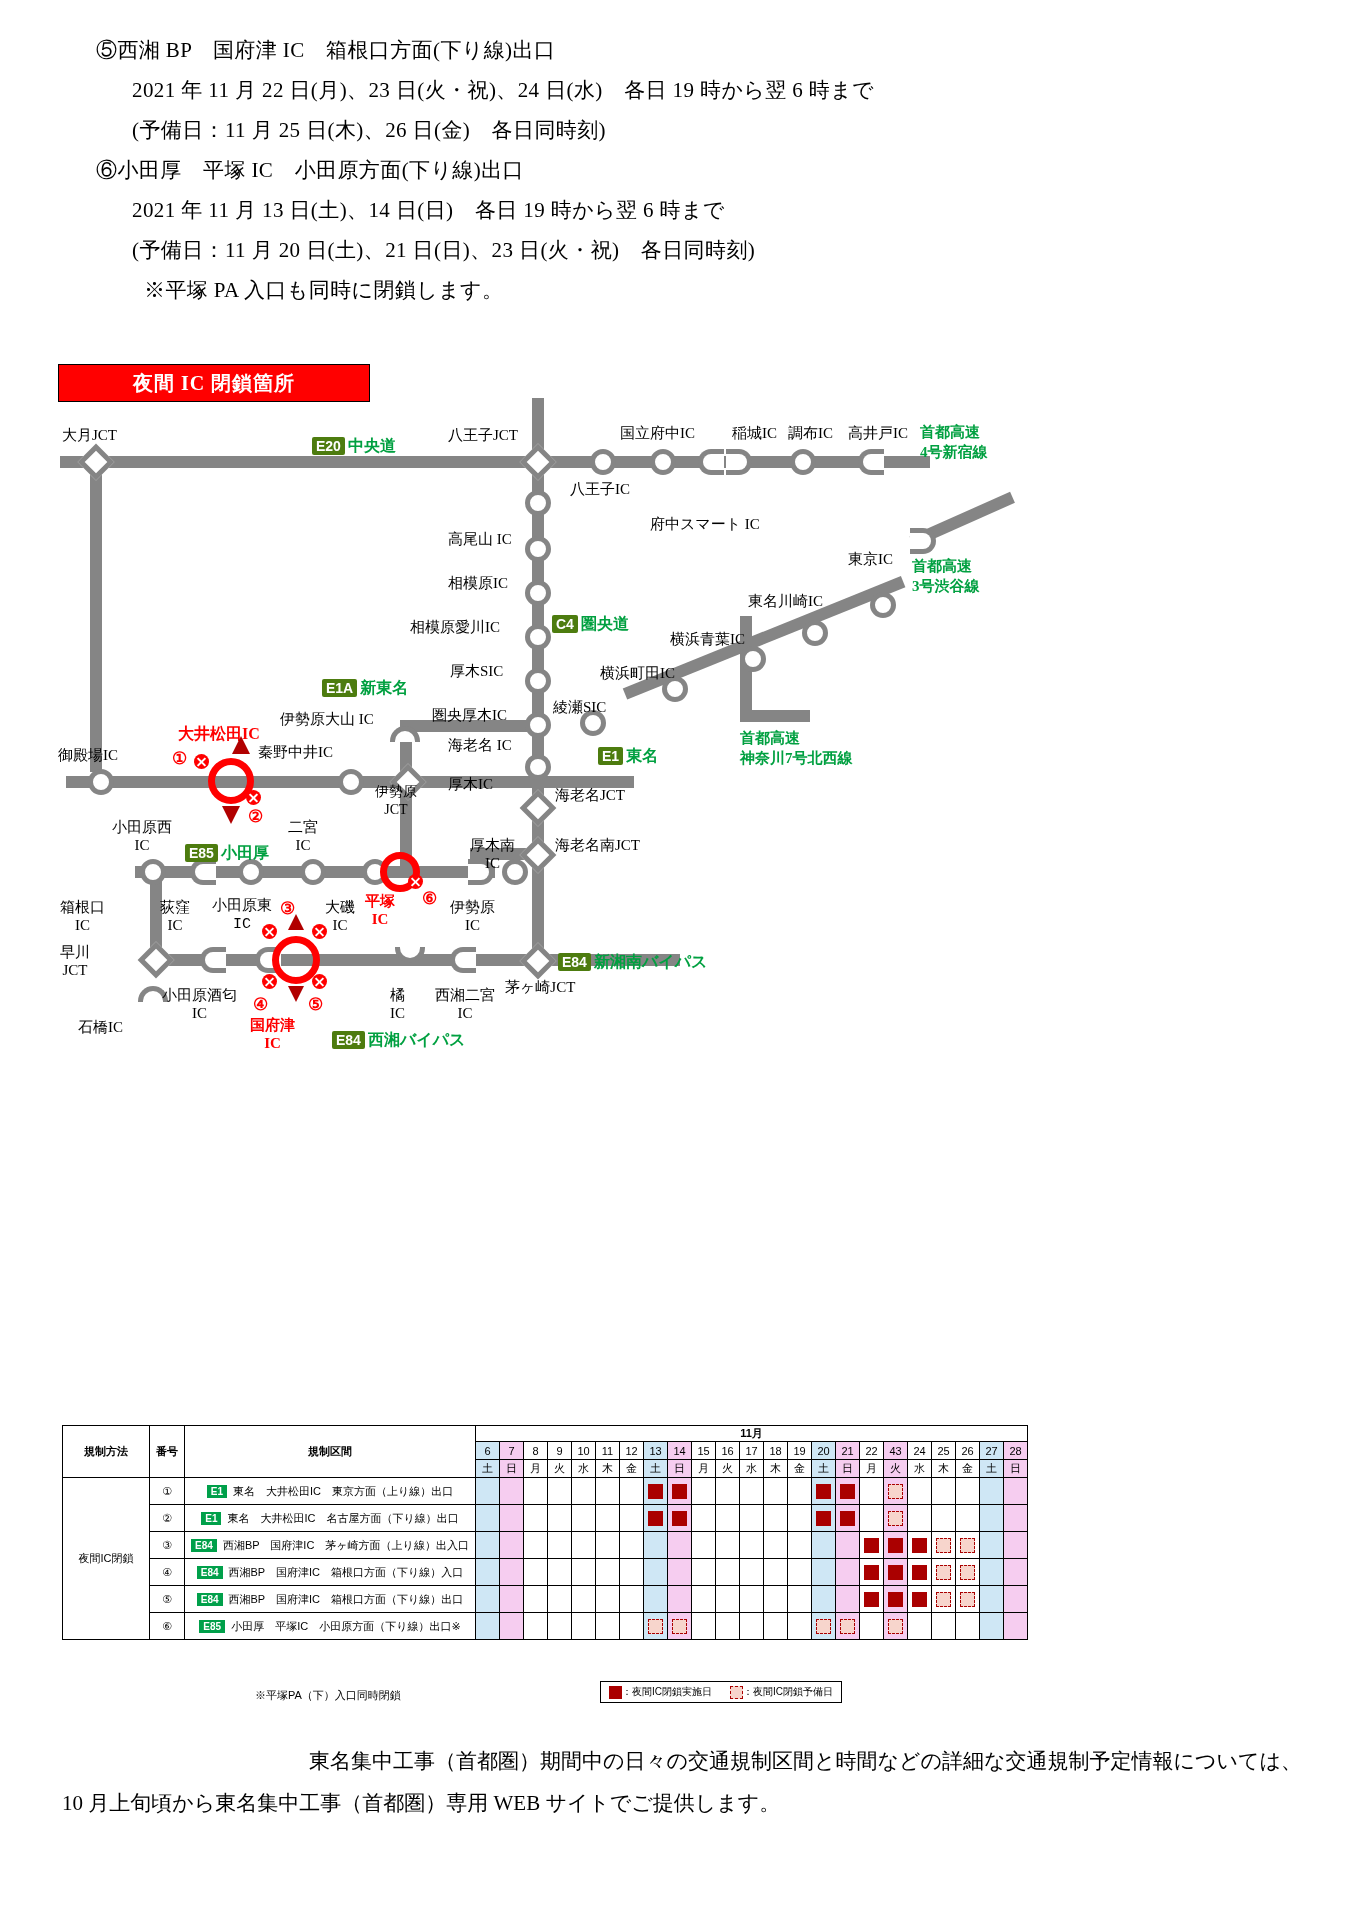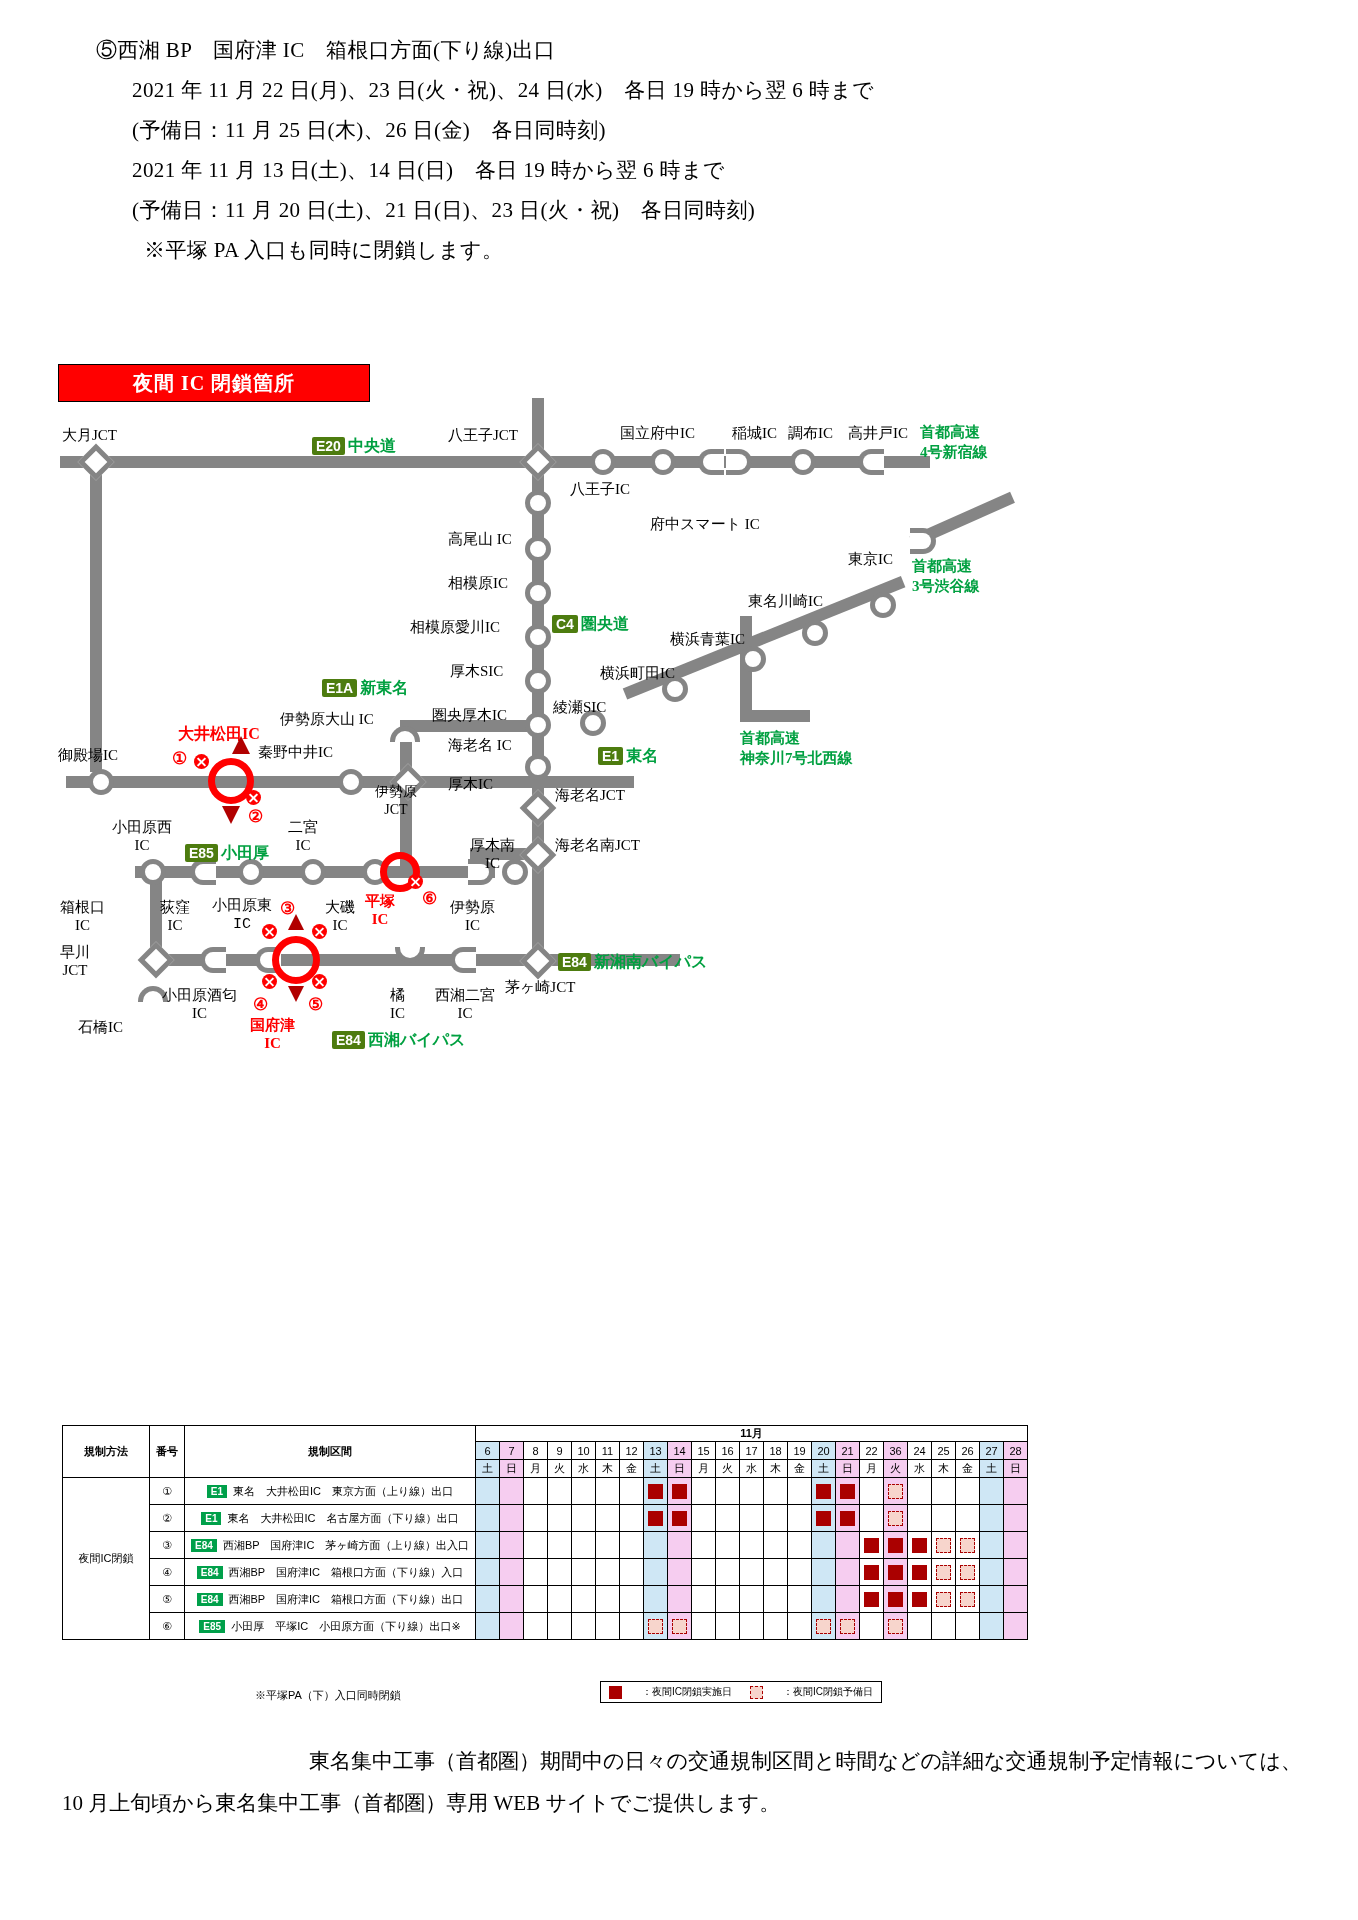--- a/index.html
+++ b/index.html
@@ -54,35 +54,36 @@
   .sun{background:#f6cdf0;}
   .wk{background:#fff;}
   .rowcell{height:26px;}
   .blk{display:block;width:15px;height:15px;background:#aa0000;margin:0 auto;}
   .blkdash{display:block;width:15px;height:15px;background:#f7d5cc;border:1.5px dashed #aa0000;box-sizing:border-box;margin:0 auto;}
   .monthhdr{font-size:11px;height:14px;}
   .vmethod{writing-mode:horizontal-tb;font-size:12px;}
   .note{position:absolute;left:255px;top:1688px;font-size:11px;color:#000;font-family:"Liberation Sans",sans-serif;}
   .legend{position:absolute;left:600px;top:1681px;border:1px solid #000;padding:3px 8px;font-size:10px;
           font-family:"Liberation Sans",sans-serif;display:flex;gap:18px;align-items:center;background:#fff;}
-  .legend .it{display:flex;align-items:center;gap:20px;}
+  .legend .it{display:flex;align-items:center;gap:0;}
   .lgblk{width:13px;height:13px;background:#aa0000;display:inline-block;}
   .lgdash{width:13px;height:13px;background:#f7d5cc;border:1.5px dashed #aa0000;box-sizing:border-box;display:inline-block;}
 
   
   .bottom{position:absolute;left:62px;top:1740px;width:1240px;}
   .bottom .line{font-size:21px;line-height:42px;white-space:nowrap;}
 </style>
 </head>
 <body>
 
 <div class="notice">
   <div class="line">⑤西湘 BP　国府津 IC　箱根口方面(下り線)出口</div>
   <div class="line ind1">2021 年 11 月 22 日(月)、23 日(火・祝)、24 日(水)　各日 19 時から翌 6 時まで</div>
   <div class="line ind1">(予備日：11 月 25 日(木)、26 日(金)　各日同時刻)</div>
+  <div class="line">⑥小田厚　平塚 IC　小田原方面(下り線)出口</div>
   <div class="line ind1">2021 年 11 月 13 日(土)、14 日(日)　各日 19 時から翌 6 時まで</div>
   <div class="line ind1">(予備日：11 月 20 日(土)、21 日(日)、23 日(火・祝)　各日同時刻)</div>
   <div class="line ind2">※平塚 PA 入口も同時に閉鎖します。</div>
 </div>
 
 <div class="map">
 
   <div class="redbanner">夜間 IC 閉鎖箇所</div>
 
   <div class="road" style="left:10px;top:98px;width:480px;height:12px;"></div>
@@ -294,21 +295,21 @@
         <td class="daycell sat">13</td>
         <td class="daycell sun">14</td>
         <td class="daycell wk">15</td>
         <td class="daycell wk">16</td>
         <td class="daycell wk">17</td>
         <td class="daycell wk">18</td>
         <td class="daycell wk">19</td>
         <td class="daycell sat">20</td>
         <td class="daycell sun">21</td>
         <td class="daycell wk">22</td>
-        <td class="daycell sun">36</td>
+        <td class="daycell sun">43</td>
         <td class="daycell wk">24</td>
         <td class="daycell wk">25</td>
         <td class="daycell wk">26</td>
         <td class="daycell sat">27</td>
         <td class="daycell sun">28</td>
       </tr>
     <tr id="row-weekdays">
         <td class="daycell sat">土</td>
         <td class="daycell sun">日</td>
         <td class="daycell wk">月</td>

